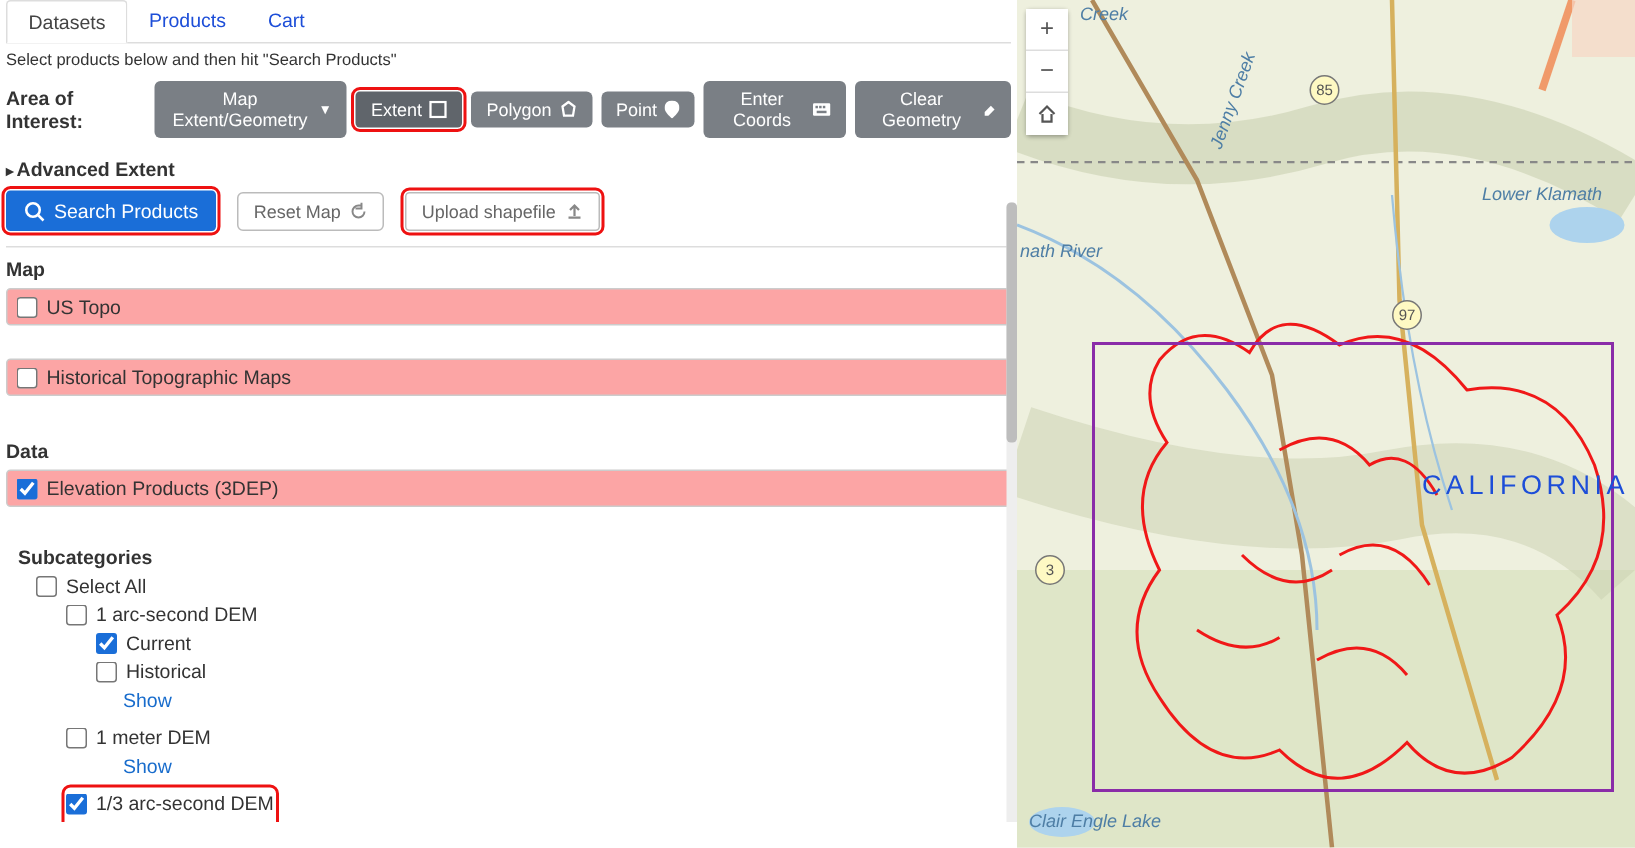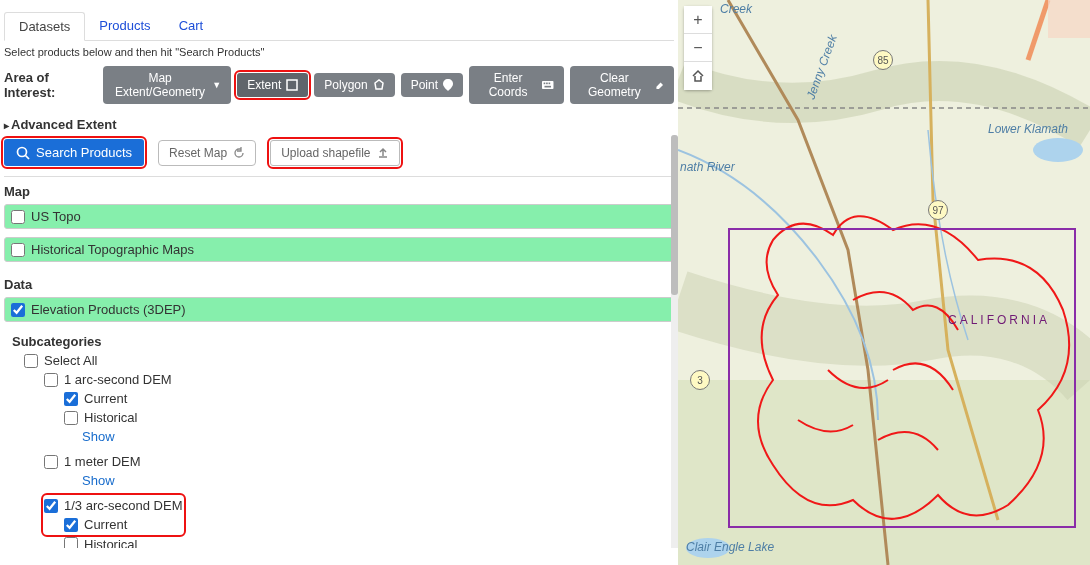--- a/index.html
+++ b/index.html
@@ -1,57 +1,57 @@
 <!DOCTYPE html>
 <html><head>
 <meta charset="utf-8">
 <style>
 * { box-sizing: border-box; margin: 0; padding: 0; }
 body { font-family: -apple-system, "Segoe UI", Arial, sans-serif; font-size: 13px; color: #333; width: 1090px; height: 565px; overflow: hidden; display: flex; }
-.left-panel { width: 678px; height: 548px; overflow-y: auto; padding: 12px 4px; position: relative; }
+.left-panel { width: 678px; height: 548px; overflow-y: auto; padding: 0 4px; position: relative; }
 .right-panel { width: 412px; height: 565px; position: relative; background: #e8ead6; }
 
 .tabs { display: flex; border-bottom: 1px solid #ddd; }
 .tab { padding: 6px 14px; color: #1d4ed8; cursor: pointer; }
 .tab.active { color: #444; border: 1px solid #ddd; border-bottom: 1px solid #fff; margin-bottom: -1px; border-radius: 3px 3px 0 0; background: #fff; }
 
 .instruction { padding: 5px 0 8px; color: #333; font-size: 11px; }
 .aoi-row { display: flex; align-items: center; gap: 6px; padding-bottom: 10px; }
 .aoi-label { font-weight: bold; padding-right: 10px; }
 .btn { background: #7a7f85; color: #fff; border: none; border-radius: 4px; padding: 5px 10px; font-size: 12px; cursor: pointer; display: inline-flex; align-items: center; gap: 5px; }
 .btn-extent { background: #60656b; }
 
 .adv { font-weight: bold; padding: 3px 0 7px; }
 .adv::before { content: "▸"; font-size: 10px; margin-right: 2px; }
 
 .action-row { display: flex; gap: 14px; align-items: center; padding-bottom: 10px; border-bottom: 1px solid #ddd; }
 .search-btn { background: #1a6ed8; color: #fff; border: none; border-radius: 4px; padding: 6px 12px; font-size: 13px; cursor: pointer; display: inline-flex; align-items: center; gap: 6px; }
 .ghost-btn { background: #fff; color: #666; border: 1px solid #bbb; border-radius: 4px; padding: 5px 10px; font-size: 12px; cursor: pointer; display: inline-flex; align-items: center; gap: 6px; }
 
 .section-title { font-weight: bold; padding: 7px 0 5px; }
-.chk-row { border: 1px solid #ccc; border-radius: 3px; padding: 4px 6px; margin-bottom: 8px; display: flex; align-items: flex-end; gap: 6px; background: #86efac; }
+.chk-row { border: 1px solid #ccc; border-radius: 3px; padding: 4px 6px; margin-bottom: 22px; display: flex; align-items: flex-end; gap: 6px; background: #fca5a5; }
 .chk-row input { width: 14px; height: 14px; accent-color: #1a6ed8; }
 .sub-head { font-weight: bold; padding: 4px 0 2px 8px; }
 .subtree { padding-left: 20px; }
 .subitem { padding: 2px 0; display: flex; align-items: center; gap: 6px; }
 .subitem input { width: 14px; height: 14px; accent-color: #1a6ed8; }
 .showlink { color: #186ccc; cursor: pointer; padding: 2px 0 8px 18px; }
 
 .highlight-red { outline: 2px solid #e11; outline-offset: 1px; border-radius: 3px; }
 
 .scrollbar-fake { position: absolute; right: 0; top: 135px; width: 7px; height: 420px; background: #eee; border-radius: 3px; }
 .scrollbar-thumb { position: absolute; top: 0; width: 7px; height: 160px; background: #bdbdbd; border-radius: 3px; }
 
 .map-controls { position: absolute; top: 6px; left: 6px; display: flex; flex-direction: column; background: #fff; border-radius: 3px; box-shadow: 0 1px 3px rgba(0,0,0,.3); }
 .map-ctrl-btn { width: 28px; height: 28px; border: none; border-bottom: 1px solid #ddd; background: #fff; font-size: 16px; cursor: pointer; display: flex; align-items: center; justify-content: center; color: #555; }
 .map-ctrl-btn:last-child { border-bottom: none; }
 
 svg.map-bg { position: absolute; inset: 0; width: 100%; height: 100%; }
 .map-label { position: absolute; font-style: italic; color: #4e7ea5; font-size: 12px; pointer-events: none; }
-.map-state { position: absolute; color: #701a75; font-size: 12px; letter-spacing: 3px; font-weight: 500; pointer-events: none; }
+.map-state { position: absolute; color: #1d4ed8; font-size: 18px; letter-spacing: 3px; font-weight: 500; pointer-events: none; }
 .route-shield { position: absolute; width: 20px; height: 20px; border: 1.5px solid #777; border-radius: 50%; background: #fef9c3; font-size: 10px; display: flex; align-items: center; justify-content: center; color: #555; }
 .selection-box { position: absolute; border: 2px solid #8a2ca8; background: transparent; }
 
 .caret { font-size: 9px; }
 </style>
 </head>
 <body>
 
 <div class="left-panel">
   <div class="tabs">

